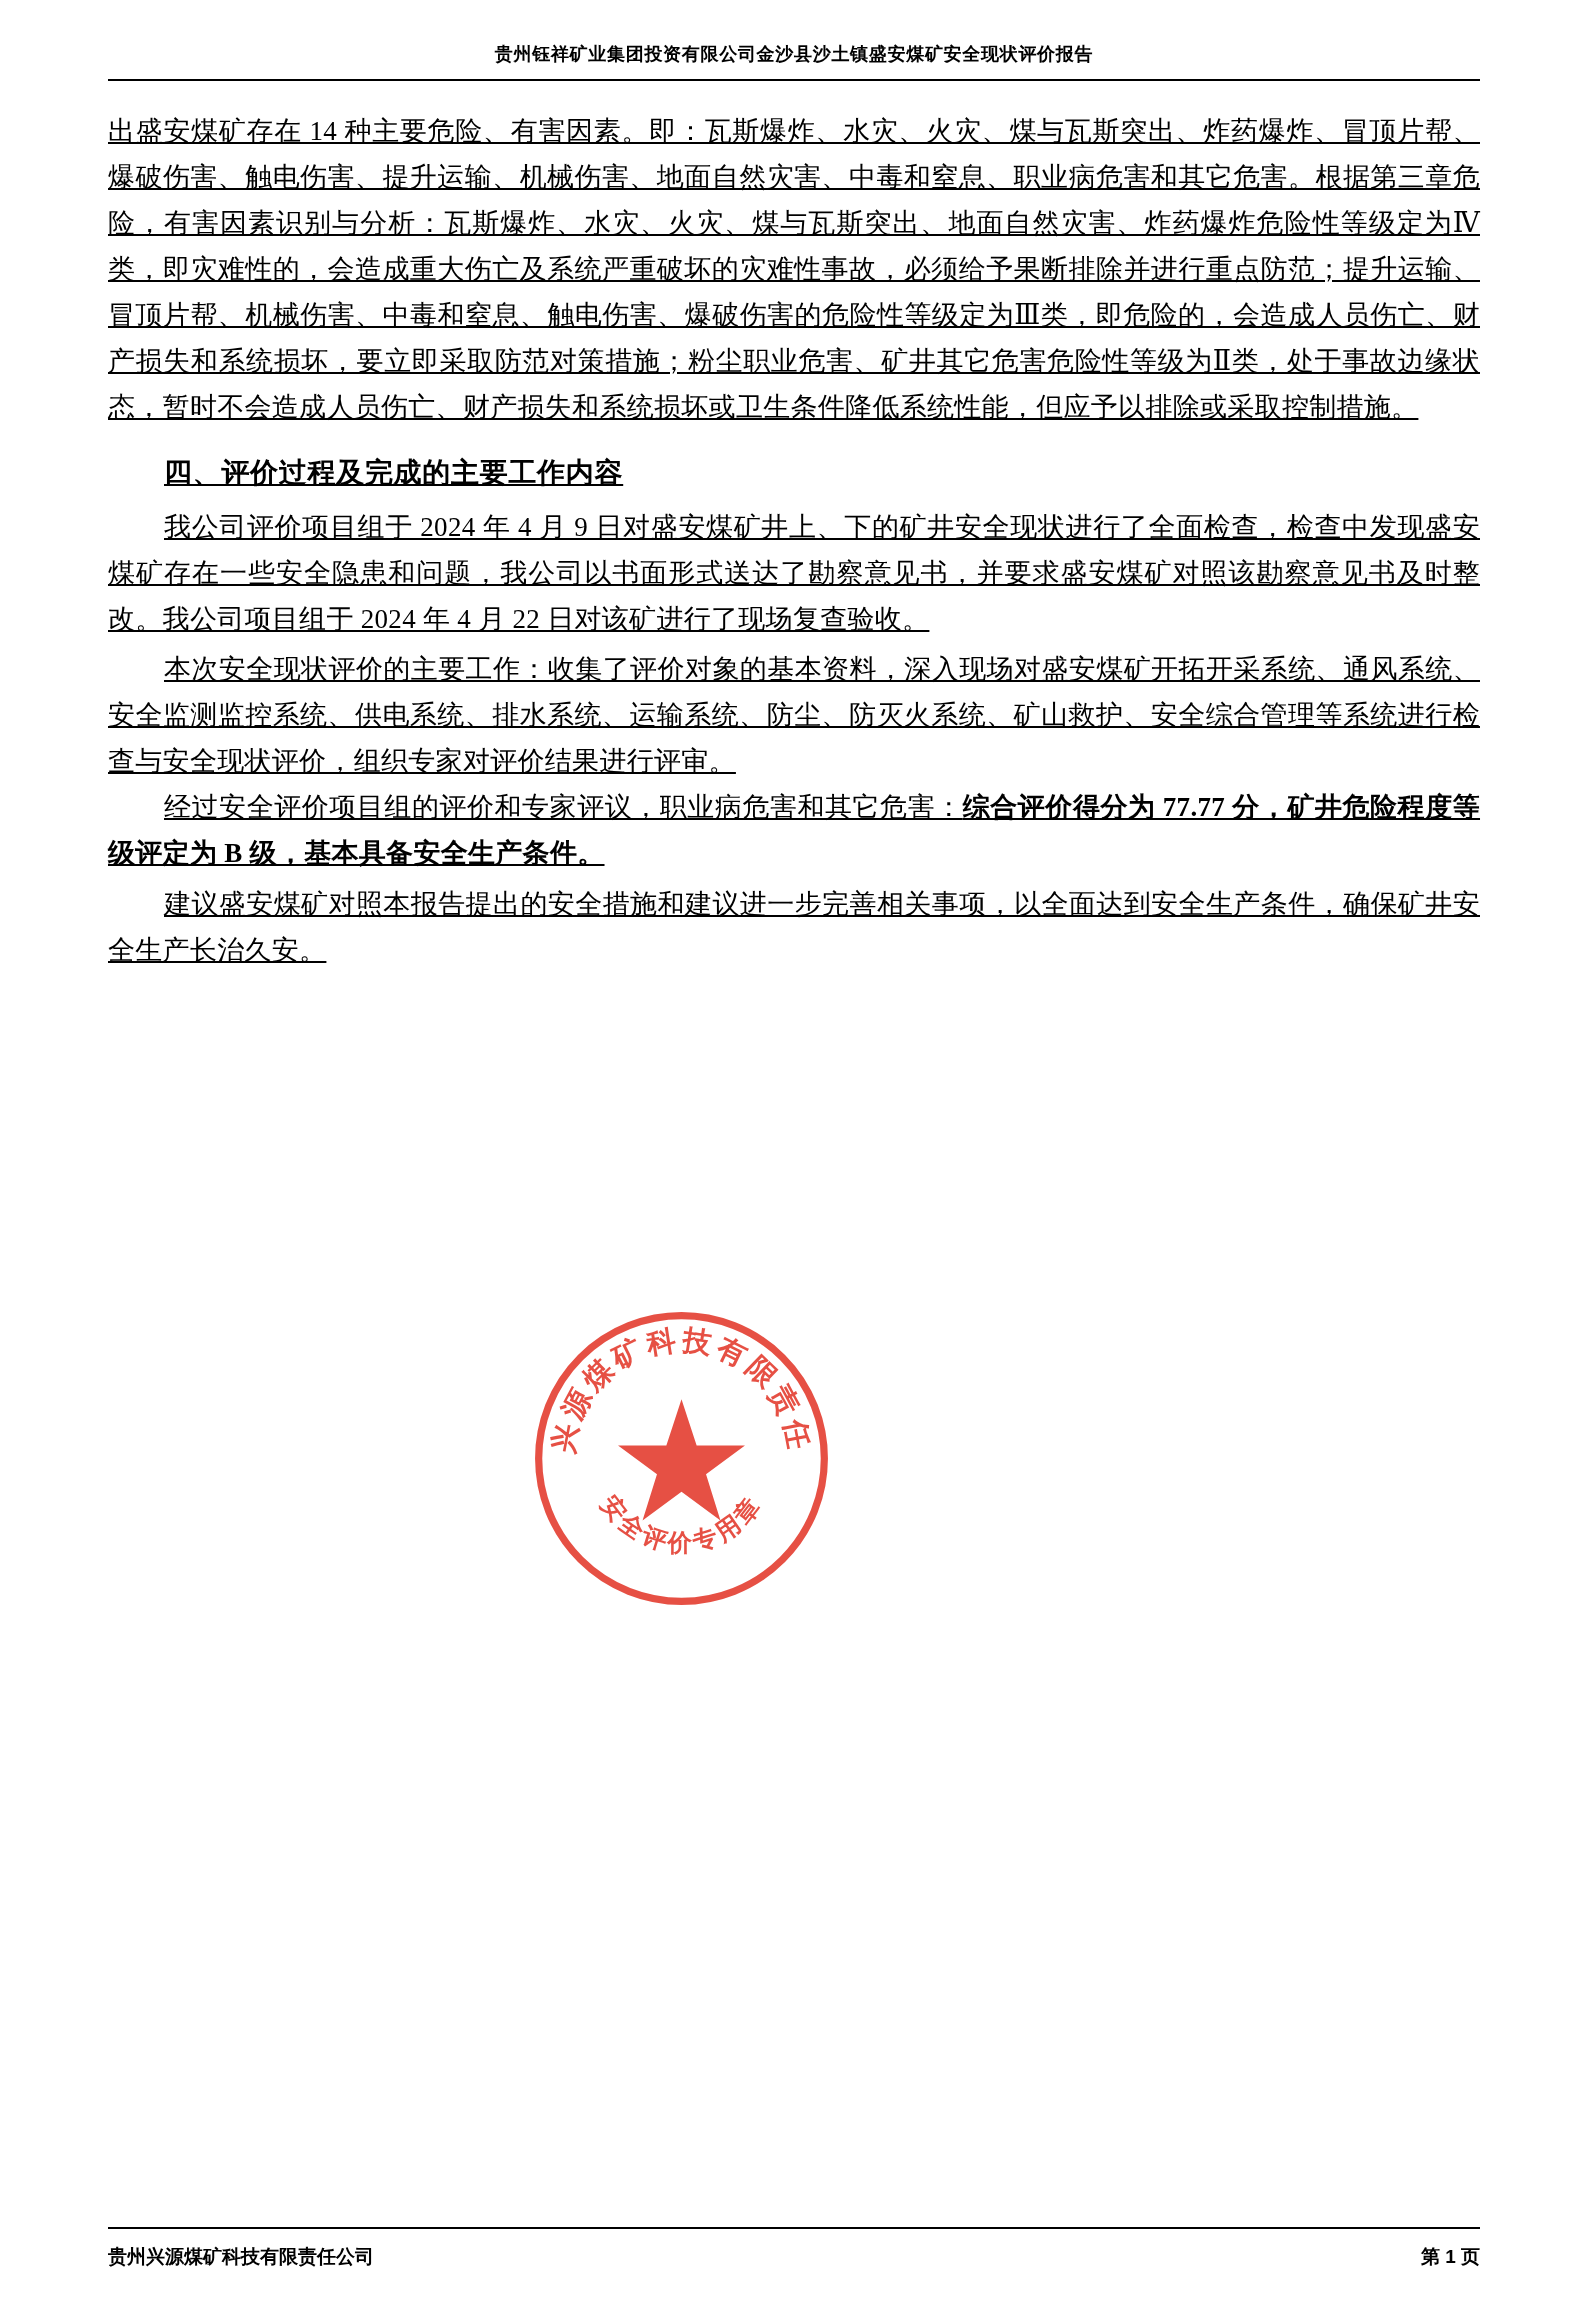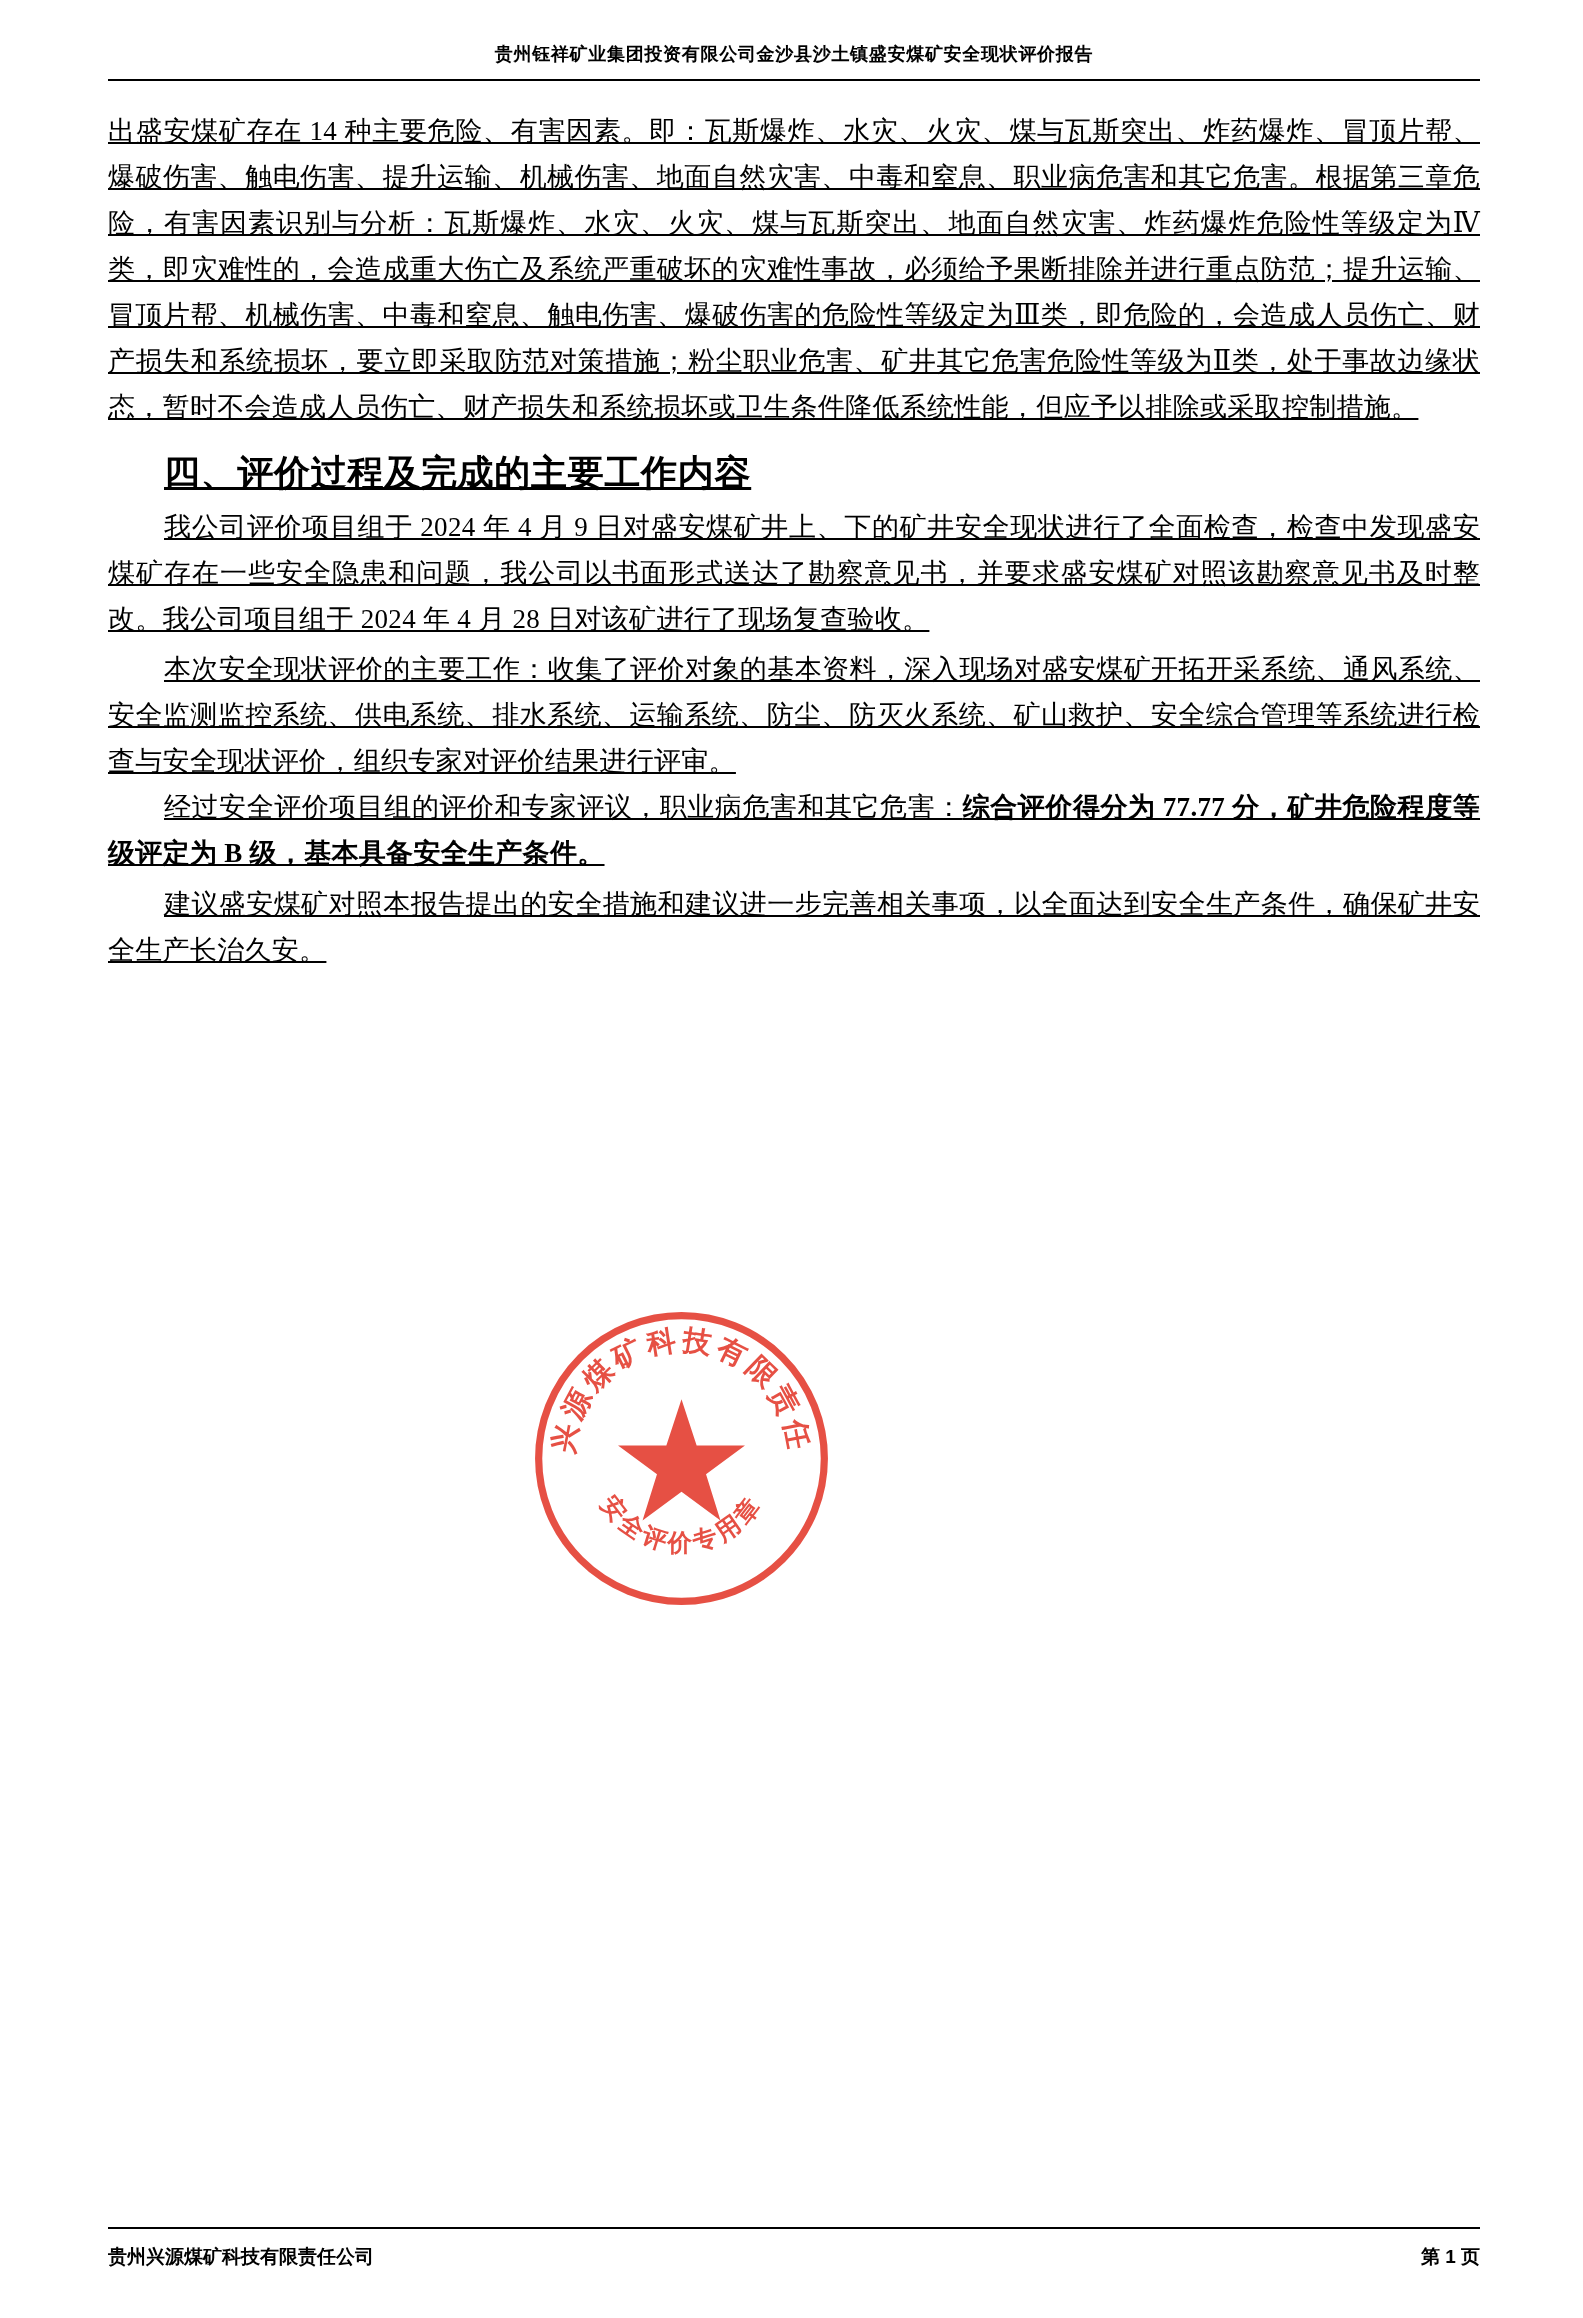--- a/index.html
+++ b/index.html
@@ -63,21 +63,21 @@
     text-align: justify;
     text-justify: inter-ideograph;
     letter-spacing: 0.3px;
   }
   p.indent {
     text-indent: 56px;
   }
   h2.section {
     margin: 19px 0 7.2px 0;
     font-family: "Liberation Sans", "DejaVu Sans", sans-serif;
-    font-size: 36px;
+    font-size: 28px;
     font-weight: bold;
     text-indent: 56px;
     line-height: 48px;
     letter-spacing: 0.7px;
   }
   .gap-s { height: 4.3px; }
   .bold-run { font-weight: bold; }
   
   .stamp {
     position: absolute;
@@ -120,21 +120,21 @@
       <div class="header-title">贵州钰祥矿业集团投资有限公司金沙县沙土镇盛安煤矿安全现状评价报告</div>
     </div>
     <div class="header-rule"></div>
 
     <div class="content">
 
       <p class="para">出盛安煤矿存在 14 种主要危险、有害因素。即：瓦斯爆炸、水灾、火灾、煤与瓦斯突出、炸药爆炸、冒顶片帮、爆破伤害、触电伤害、提升运输、机械伤害、地面自然灾害、中毒和窒息、职业病危害和其它危害。根据第三章危险，有害因素识别与分析：瓦斯爆炸、水灾、火灾、煤与瓦斯突出、地面自然灾害、炸药爆炸危险性等级定为Ⅳ类，即灾难性的，会造成重大伤亡及系统严重破坏的灾难性事故，必须给予果断排除并进行重点防范；提升运输、冒顶片帮、机械伤害、中毒和窒息、触电伤害、爆破伤害的危险性等级定为Ⅲ类，即危险的，会造成人员伤亡、财产损失和系统损坏，要立即采取防范对策措施；粉尘职业危害、矿井其它危害危险性等级为Ⅱ类，处于事故边缘状态，暂时不会造成人员伤亡、财产损失和系统损坏或卫生条件降低系统性能，但应予以排除或采取控制措施。</p>
 
       <h2 class="section">四、评价过程及完成的主要工作内容</h2>
 
-      <p class="para indent">我公司评价项目组于 2024 年 4 月 9 日对盛安煤矿井上、下的矿井安全现状进行了全面检查，检查中发现盛安煤矿存在一些安全隐患和问题，我公司以书面形式送达了勘察意见书，并要求盛安煤矿对照该勘察意见书及时整改。我公司项目组于 2024 年 4 月 28 日对该矿进行了现场复查验收。</p>
+      <p class="para indent">我公司评价项目组于 2024 年 4 月 9 日对盛安煤矿井上、下的矿井安全现状进行了全面检查，检查中发现盛安煤矿存在一些安全隐患和问题，我公司以书面形式送达了勘察意见书，并要求盛安煤矿对照该勘察意见书及时整改。我公司项目组于 2024 年 4 月 22 日对该矿进行了现场复查验收。</p>
       <div class="gap-s"></div>
       <p class="para indent">本次安全现状评价的主要工作：收集了评价对象的基本资料，深入现场对盛安煤矿开拓开采系统、通风系统、安全监测监控系统、供电系统、排水系统、运输系统、防尘、防灭火系统、矿山救护、安全综合管理等系统进行检查与安全现状评价，组织专家对评价结果进行评审。</p>
 
 
       <p class="para indent"><span>经过安全评价项目组的评价和专家评议，职业病危害和其它危害：</span><span class="bold-run">综合评价得分为 77.77 分，矿井危险程度等级评定为 B 级，基本具备安全生产条件。</span></p>
       <div class="gap-s"></div>
       <p class="para indent">建议盛安煤矿对照本报告提出的安全措施和建议进一步完善相关事项，以全面达到安全生产条件，确保矿井安全生产长治久安。</p>
 
     </div>
 

